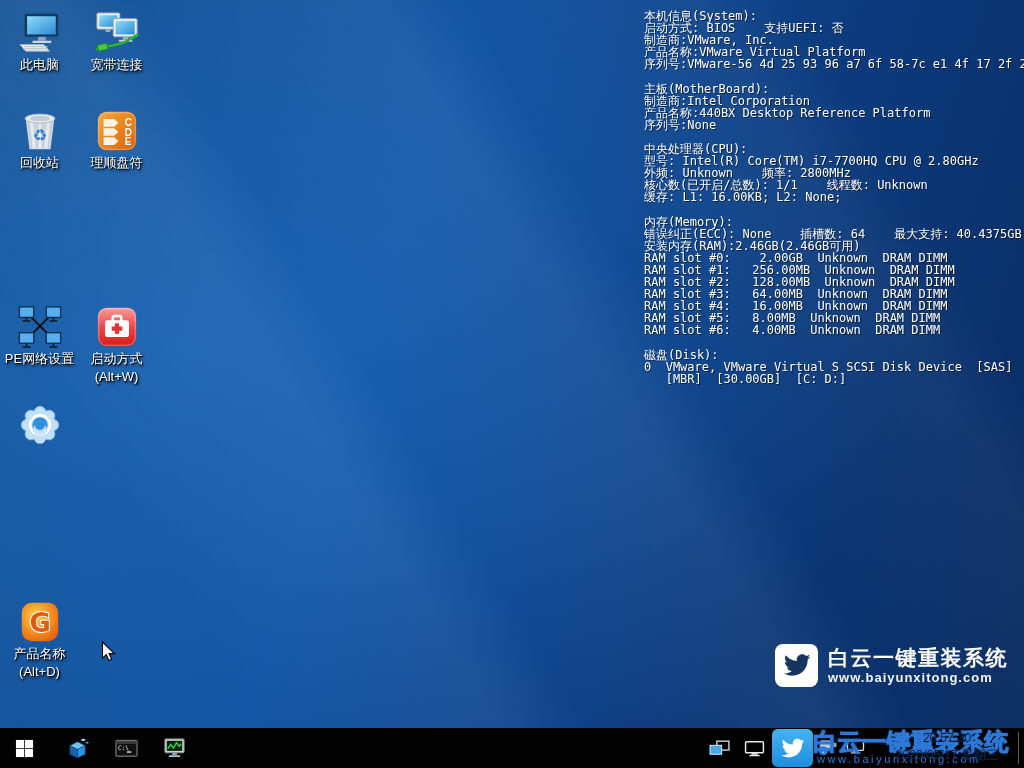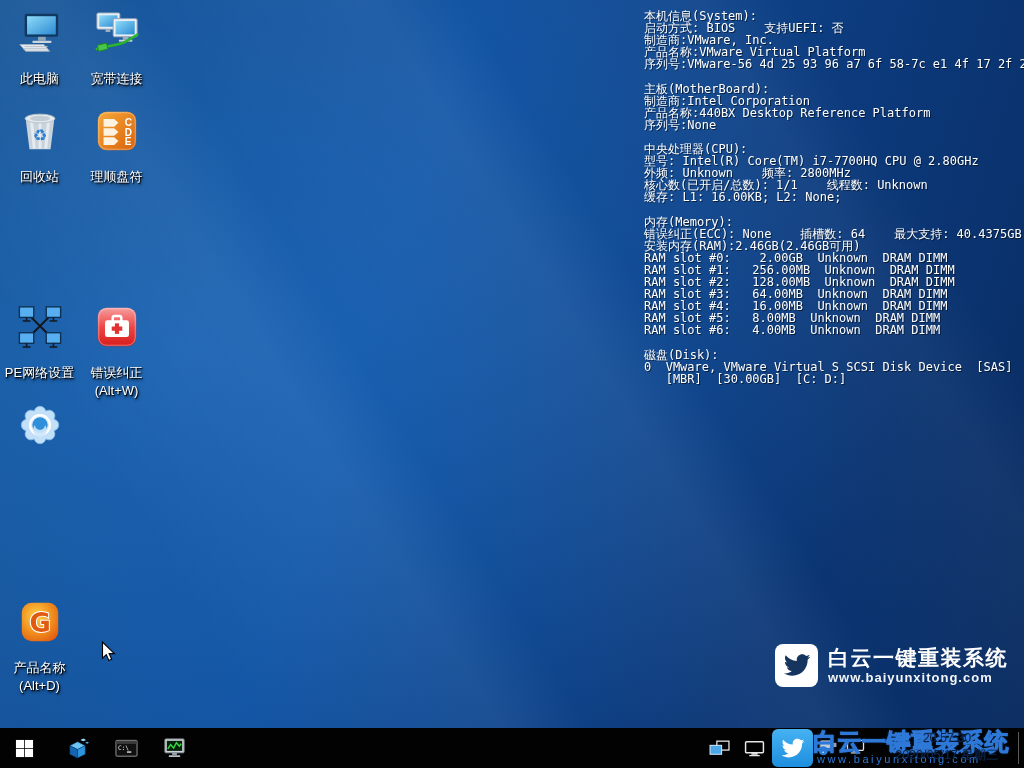--- a/index.html
+++ b/index.html
@@ -19,21 +19,21 @@
     background:linear-gradient(58deg,
       rgba(255,255,255,0) 18%, rgba(255,255,255,.05) 34%, rgba(255,255,255,0) 40%,
       rgba(255,255,255,.055) 56%, rgba(255,255,255,0) 62%,
       rgba(255,255,255,.045) 78%, rgba(255,255,255,0) 84%);
   }
 
   
   .dicon { position:absolute; width:77px; text-align:center; cursor:default; }
   .dicon .img { height:48px; display:flex; align-items:flex-end; justify-content:center; }
   .dicon .lbl {
-    margin-top:14px; font-size:13px; line-height:17.5px; color:#fff;
+    margin-top:0; font-size:13px; line-height:17.5px; color:#fff;
     text-shadow:1px 1px 1px #000, 1px 2px 3px rgba(0,0,0,.85);
     white-space:pre-line;
   }
 
   
   .sysinfo {
     position:absolute; left:644px; top:10px; color:#fff;
     font-family:"DejaVu Sans Mono", monospace;
     font-size:12px; line-height:12.1px; white-space:pre;
     text-shadow:1px 1px 0 rgba(0,0,0,.55);
@@ -207,21 +207,21 @@
     <div class="img">
       <svg viewBox="0 0 48 48" width="46" height="46">
         <rect x="4" y="4" width="40" height="40" rx="9" fill="url(#gred)"></rect>
         <rect x="5" y="5" width="38" height="38" rx="8" fill="none" stroke="rgba(255,255,255,.4)"></rect>
         <rect x="19.5" y="12.5" width="9" height="7" rx="2" fill="none" stroke="#fff" stroke-width="2.6"></rect>
         <rect x="11.5" y="17" width="25" height="17.5" rx="2.5" fill="#fff"></rect>
         <rect x="21.8" y="20.2" width="4.4" height="11" fill="#e23333"></rect>
         <rect x="18.5" y="23.5" width="11" height="4.4" fill="#e23333"></rect>
       </svg>
     </div>
-    <div class="lbl">错误纠正
+    <div class="lbl">启动方式
 (Alt+W)</div>
   </div>
 
   <div class="dicon" style="left:1px;top:400px">
     <div class="img">
       <svg viewBox="0 0 48 48" width="46" height="46">
         <g fill="#c2e0f8" stroke="#86b9e8" stroke-width="1">
           <circle cx="24" cy="10.5" r="6"></circle>
             <circle cx="24" cy="37.5" r="6"></circle>
           <circle cx="10.5" cy="24" r="6"></circle>

